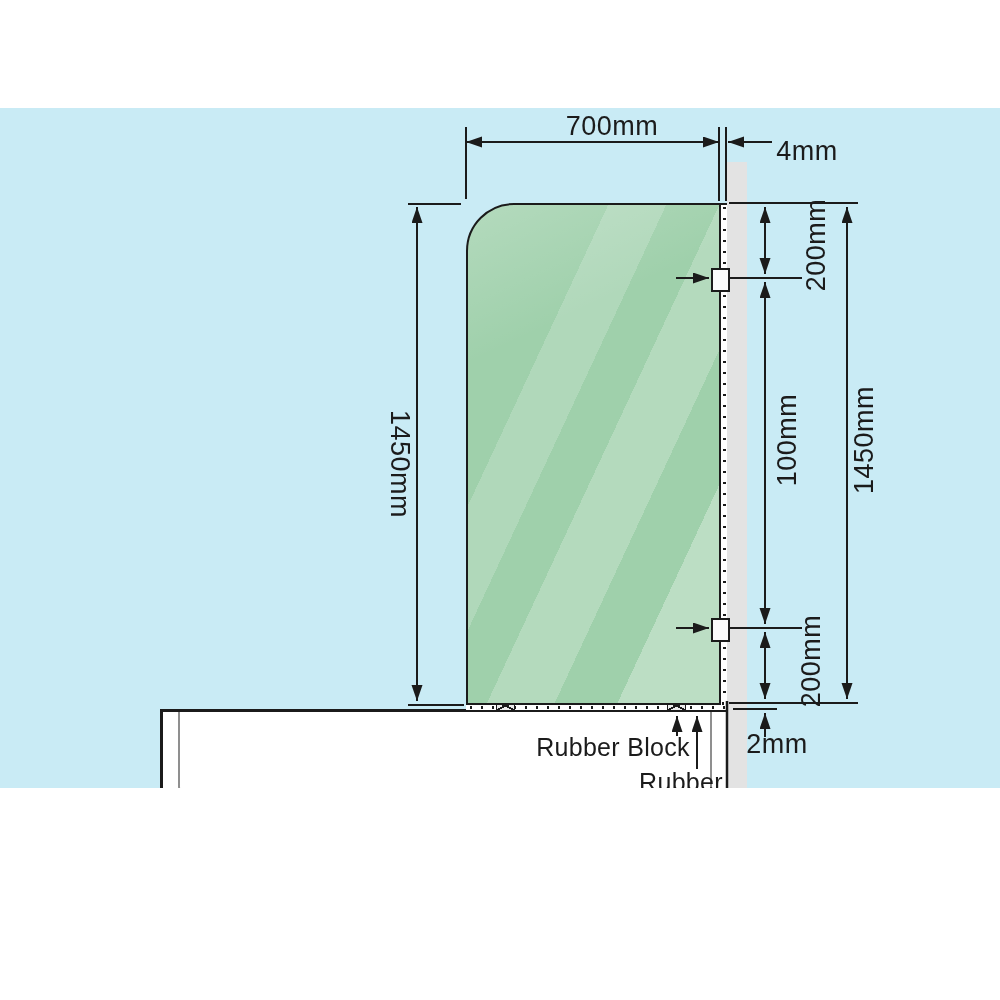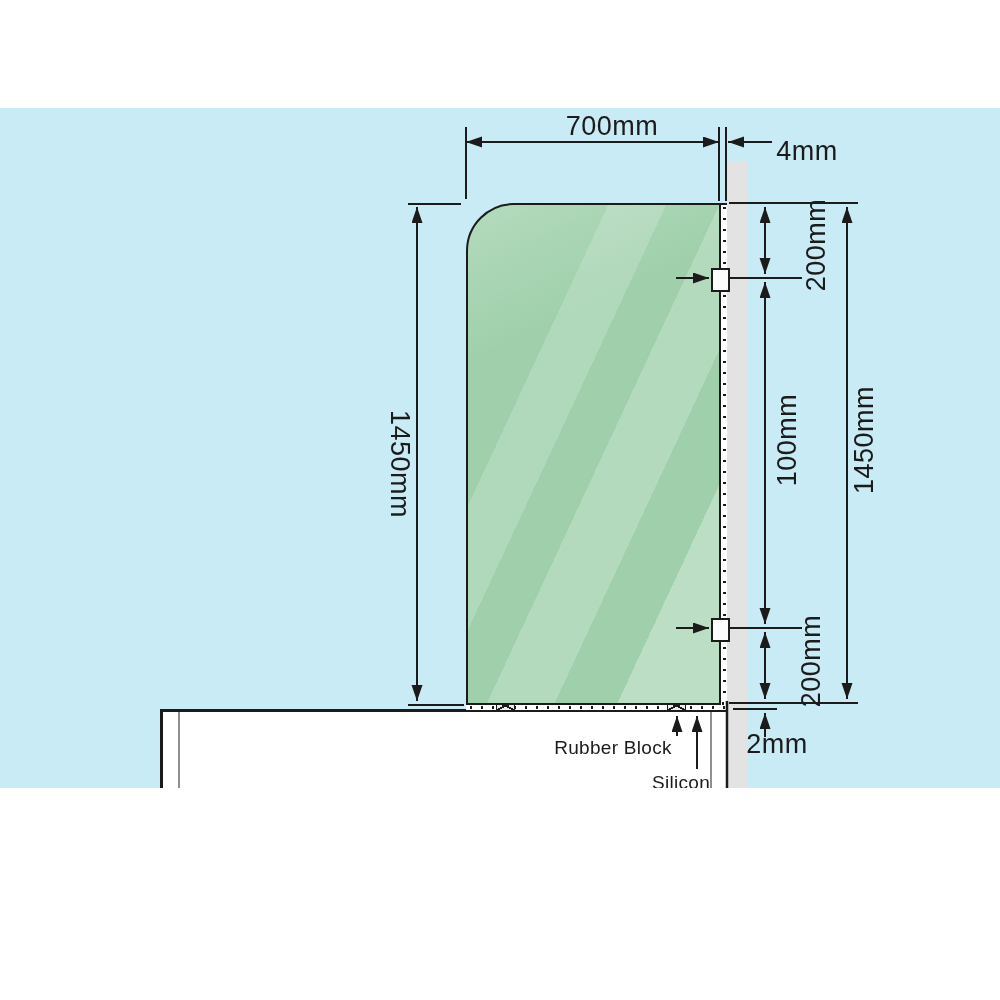--- a/index.html
+++ b/index.html
@@ -41,21 +41,21 @@
           rgba(255,255,255,.18) 29% 41%,
           rgba(255,255,255,0) 41% 52%,
           rgba(255,255,255,.22) 52% 66%,
           rgba(255,255,255,0) 66% 79%,
           rgba(255,255,255,.30) 79% 100%);}
   .bracket{left:711px;width:15px;height:20px;background:#fbfbfb;border:2px solid var(--line,#1b1b1b);}
   .lbl{position:absolute;white-space:nowrap;font-size:27px;letter-spacing:.5px;
        transform:translate(-50%,-50%);line-height:1;}
   .lbl.cw{transform:translate(-50%,-50%) rotate(90deg);}
   .lbl.ccw{transform:translate(-50%,-50%) rotate(-90deg);}
-  .lbl.callout{font-size:19px;letter-spacing:.3px;}
+  .lbl.callout{font-size:25px;letter-spacing:.3px;}
   svg.lines{position:absolute;left:0;top:0;}
 </style>
 </head>
 <body>
 
 <div class="canvas" style="--bg: #c9ebf5; --glass: #9fd0ab; --wall: #e3e3e3; --line: #1b1b1b; --tubline: #8f8f8f;">
 
   <div class="abs bg"></div>
 
   <div class="abs wall"></div>
@@ -165,15 +165,15 @@
   <span class="lbl" style="left:612px;top:126px;">700mm</span>
   <span class="lbl" style="left:807px;top:151px;">4mm</span>
   <span class="lbl cw" style="left:399px;top:464px;">1450mm</span>
   <span class="lbl ccw" style="left:816px;top:245px;">200mm</span>
   <span class="lbl ccw" style="left:787px;top:440px;">100mm</span>
   <span class="lbl ccw" style="left:864px;top:440px;">1450mm</span>
   <span class="lbl ccw" style="left:811px;top:661px;">200mm</span>
   <span class="lbl" style="left:777px;top:744px;">2mm</span>
 
   <span class="lbl callout" style="left:613px;top:747px;">Rubber Block</span>
-  <span class="lbl callout" style="left:681px;top:782px;">Silicon</span>
+  <span class="lbl callout" style="left:681px;top:782px;">Rubber</span>
 
 </div>
 
 </body></html>

